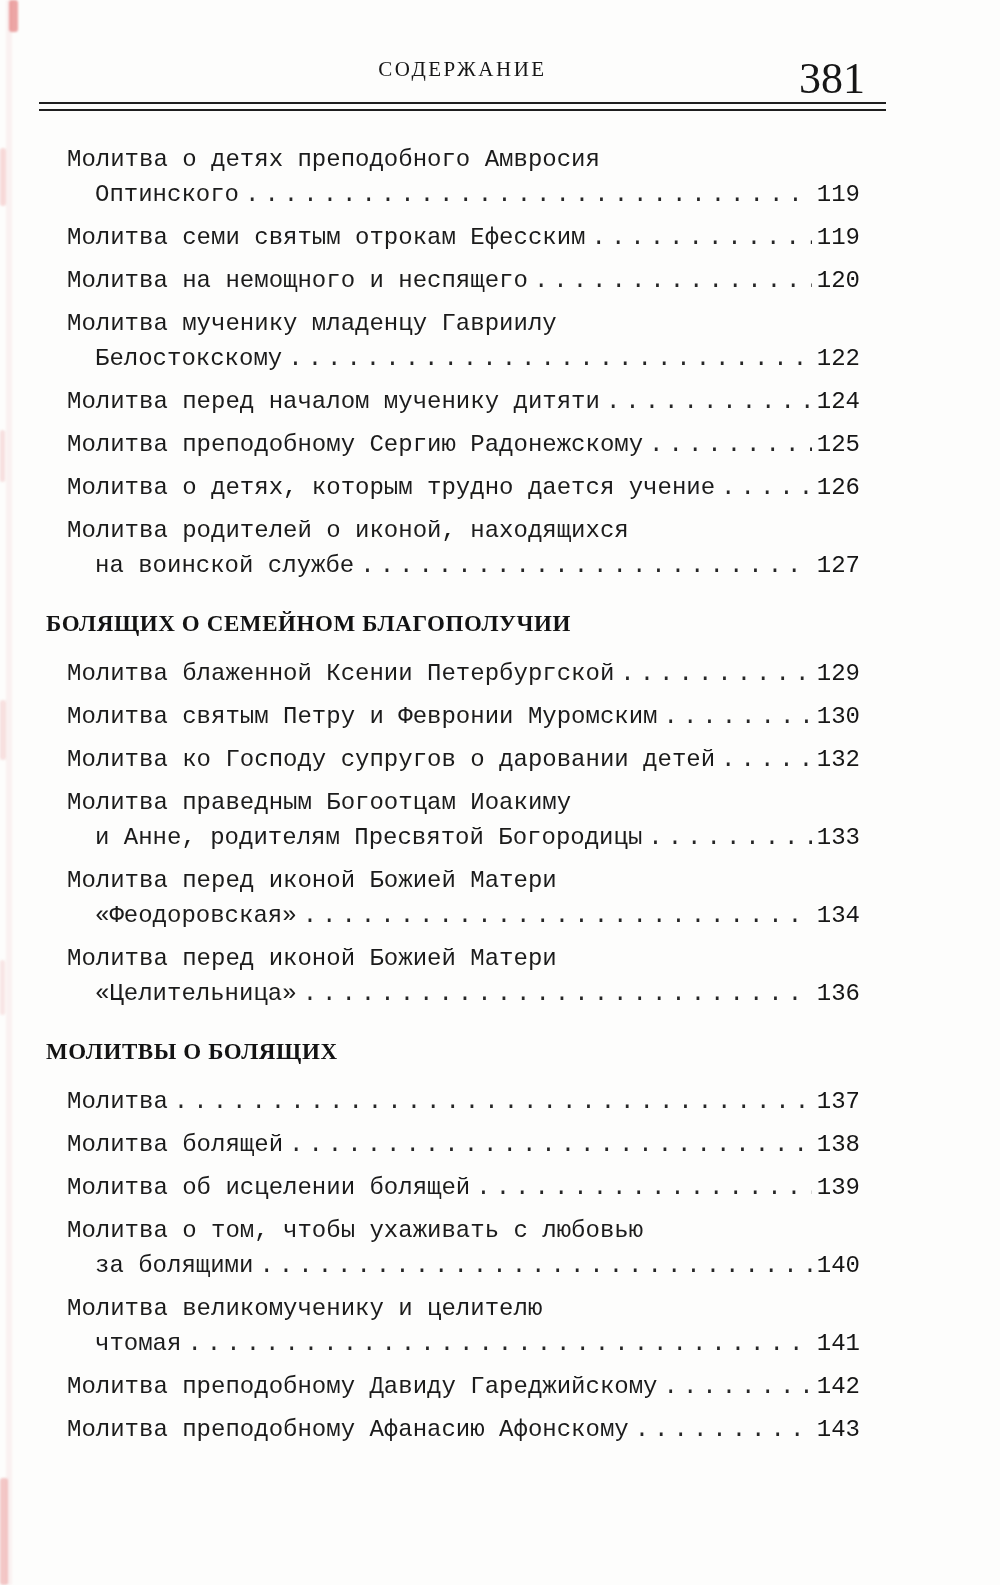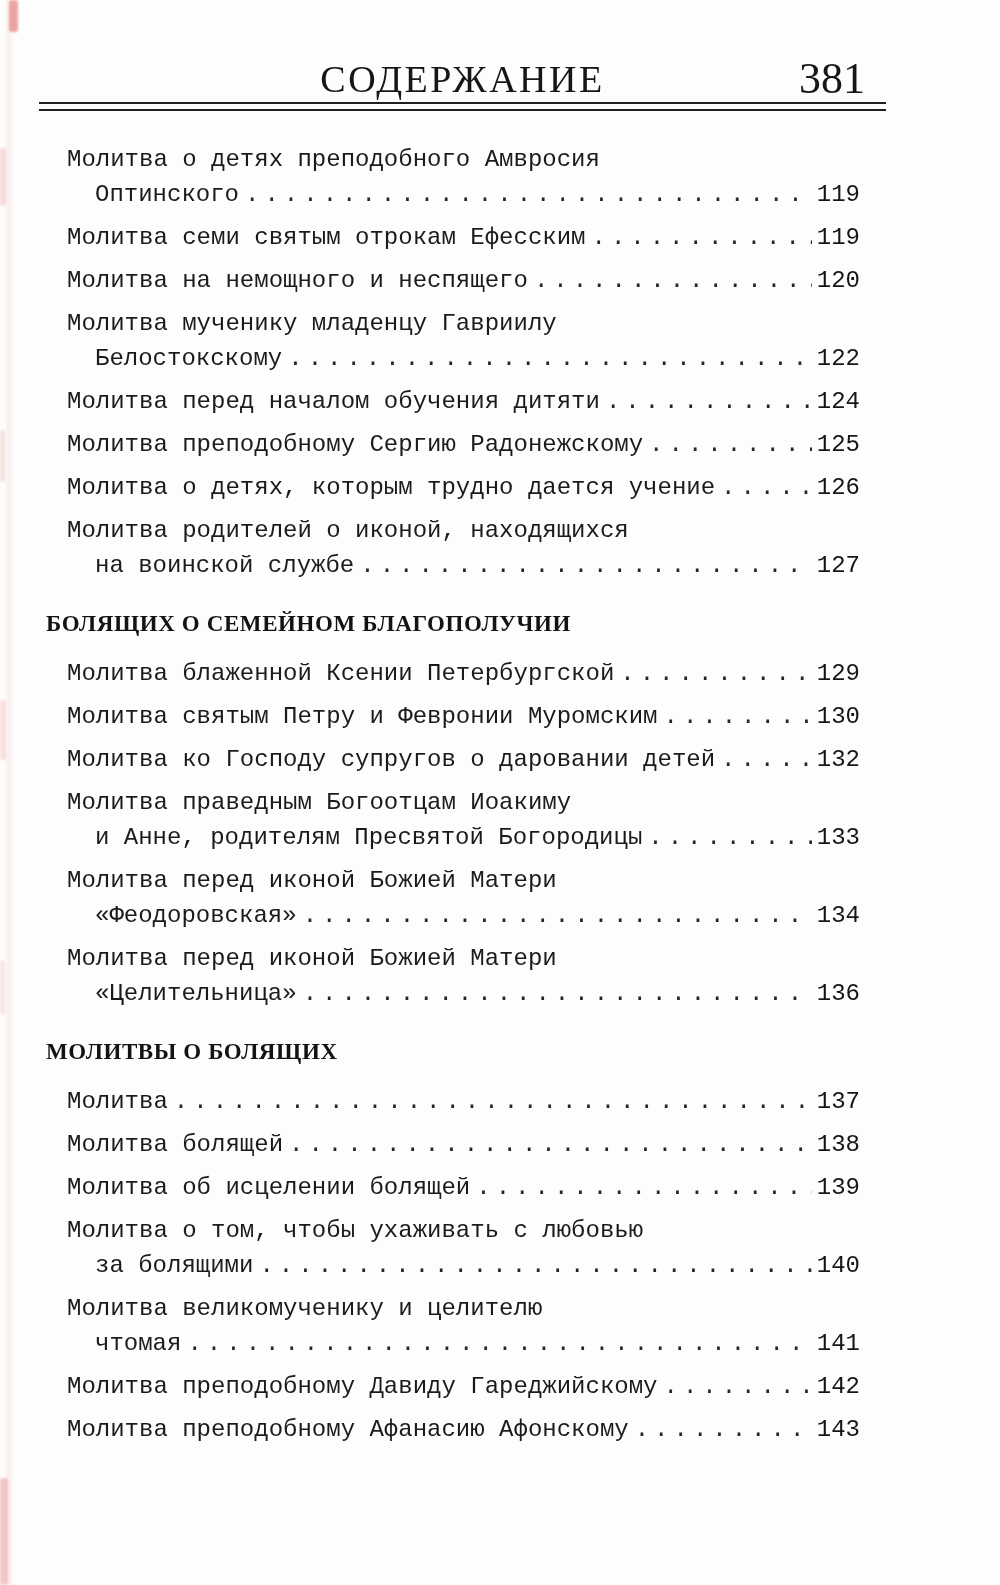--- a/index.html
+++ b/index.html
@@ -26,21 +26,21 @@
   .m2 { left: 0;    top: 148px;  width: 6px; height: 58px;  background: rgba(238, 162, 162, 0.40); }
   .m3 { left: 0;    top: 430px;  width: 5px; height: 52px;  background: rgba(238, 170, 170, 0.35); }
   .m4 { left: 0;    top: 700px;  width: 6px; height: 60px;  background: rgba(238, 170, 170, 0.35); }
   .m5 { left: 0;    top: 960px;  width: 5px; height: 55px;  background: rgba(240, 176, 176, 0.30); }
   .m6 { left: 0;    top: 1478px; width: 8px; height: 107px; background: rgba(230, 132, 132, 0.45); }
 
   
   .header-title {
     position: absolute; top: 57px; left: 39px; width: 847px;
     text-align: center;
-    font-size: 38px; letter-spacing: 2.5px;
+    font-size: 21px; letter-spacing: 2.5px;
     color: #161616;
   }
   .header-page-number {
     position: absolute; top: 53px; right: 135px;
     font-size: 44px; color: #161616;
   }
 
   
   .double-rule { position: absolute; top: 102px; left: 39px; width: 847px; }
   .double-rule .rule-top    { height: 2px; background: #1f1f1f; }
@@ -124,21 +124,21 @@
       <div class="entry">
         <div class="line"><span class="txt">Молитва мученику младенцу Гавриилу</span></div>
         <div class="line cont last">
           <span class="txt">Белостокскому</span>
           <span class="leader">................................................................................................................................................................</span>
           <span class="pg">122</span>
         </div>
       </div>
       <div class="entry">
         <div class="line last">
-          <span class="txt">Молитва перед началом обучения дитяти</span>
+          <span class="txt">Молитва перед началом мученику дитяти</span>
           <span class="leader">................................................................................................................................................................</span>
           <span class="pg">124</span>
         </div>
       </div>
       <div class="entry">
         <div class="line last">
           <span class="txt">Молитва преподобному Сергию Радонежскому</span>
           <span class="leader">................................................................................................................................................................</span>
           <span class="pg">125</span>
         </div>

